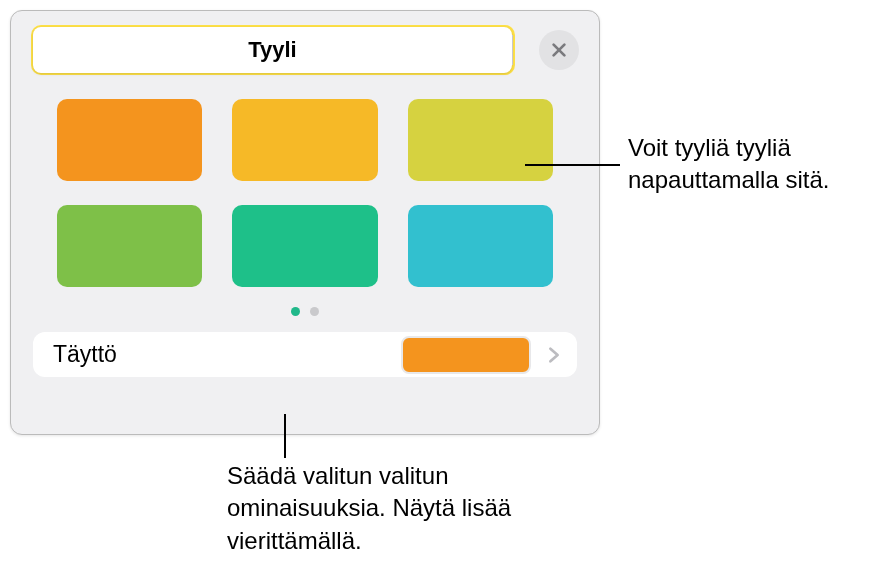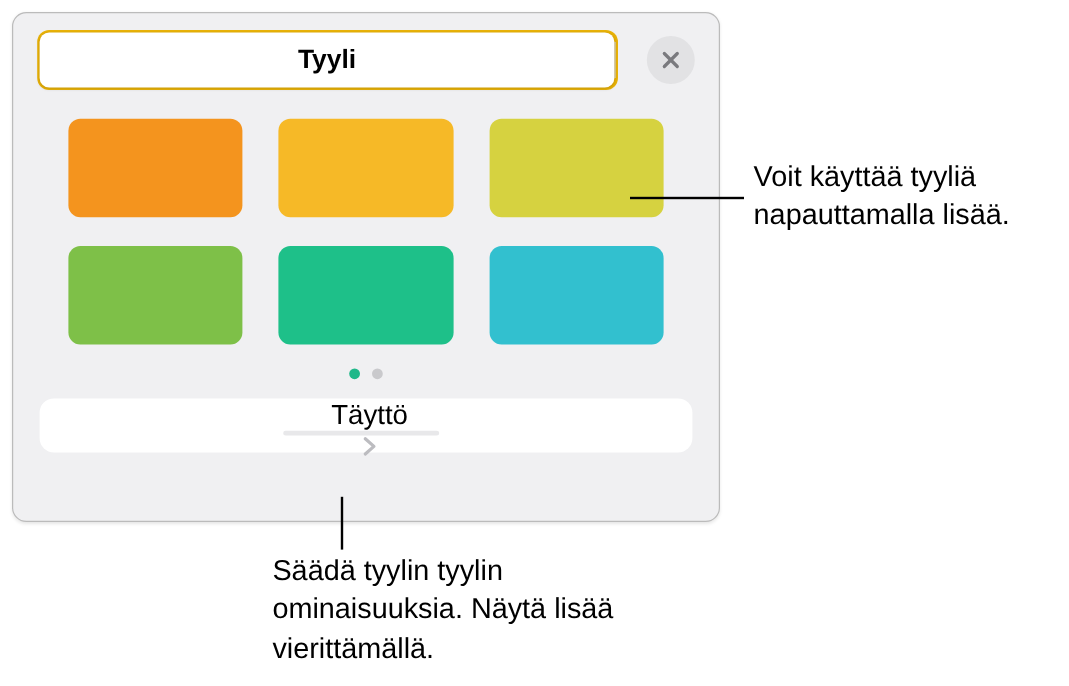--- a/index.html
+++ b/index.html
@@ -27,21 +27,21 @@
       overflow: hidden;
     }
     .header {
       display: flex;
       align-items: center;
       padding: 14px 20px;
       gap: 12px;
     }
     .segmented {
       display: flex;
-      background: #eab308;
+      background: #fde047;
       border-radius: 10px;
       padding: 2px;
       flex: 1;
       margin-right: 12px;
     }
     .segment {
       flex: 1;
       text-align: center;
       padding: 10px 0;
       font-size: 22px;
@@ -104,21 +104,20 @@
     }
     .fill-row {
       margin: 6px 22px 16px 22px;
       background: #fff;
       border-radius: 12px;
       height: 45px;
       display: flex;
       align-items: center;
       padding: 0 14px 0 20px;
       cursor: pointer;
-      flex-direction: column;
     }
     .fill-label {
       font-size: 23px;
       color: #000;
       flex: 1;
     }
     .fill-color {
       width: 130px;
       height: 38px;
       border-radius: 8px;
@@ -183,16 +182,16 @@
     <div class="fill-color" style="background:#f4941e"></div>
     <div class="chevron">
       <svg viewBox="0 0 20 20">
           <polyline points="6,3 14,10 6,17"></polyline>
         </svg>
     </div>
   </div>
 </div>
 
 <div class="callout-line" style="left:525px; top:164px; width:95px; height:1.5px;"></div>
-<div class="callout" style="left:628px; top:132px; width:250px;">Voit käyttää tyyliä napauttamalla lisää.</div>
+<div class="callout" style="left:628px; top:132px; width:250px;">Voit tyyliä tyyliä napauttamalla sitä.</div>
 
 <div class="callout-line" style="left:284px; top:414px; width:1.5px; height:44px;"></div>
-<div class="callout" style="left:227px; top:460px; width:300px;">Säädä tyylin tyylin ominaisuuksia. Näytä lisää vierittämällä.</div>
+<div class="callout" style="left:227px; top:460px; width:300px;">Säädä valitun valitun ominaisuuksia. Näytä lisää vierittämällä.</div>
 
 </body></html>

